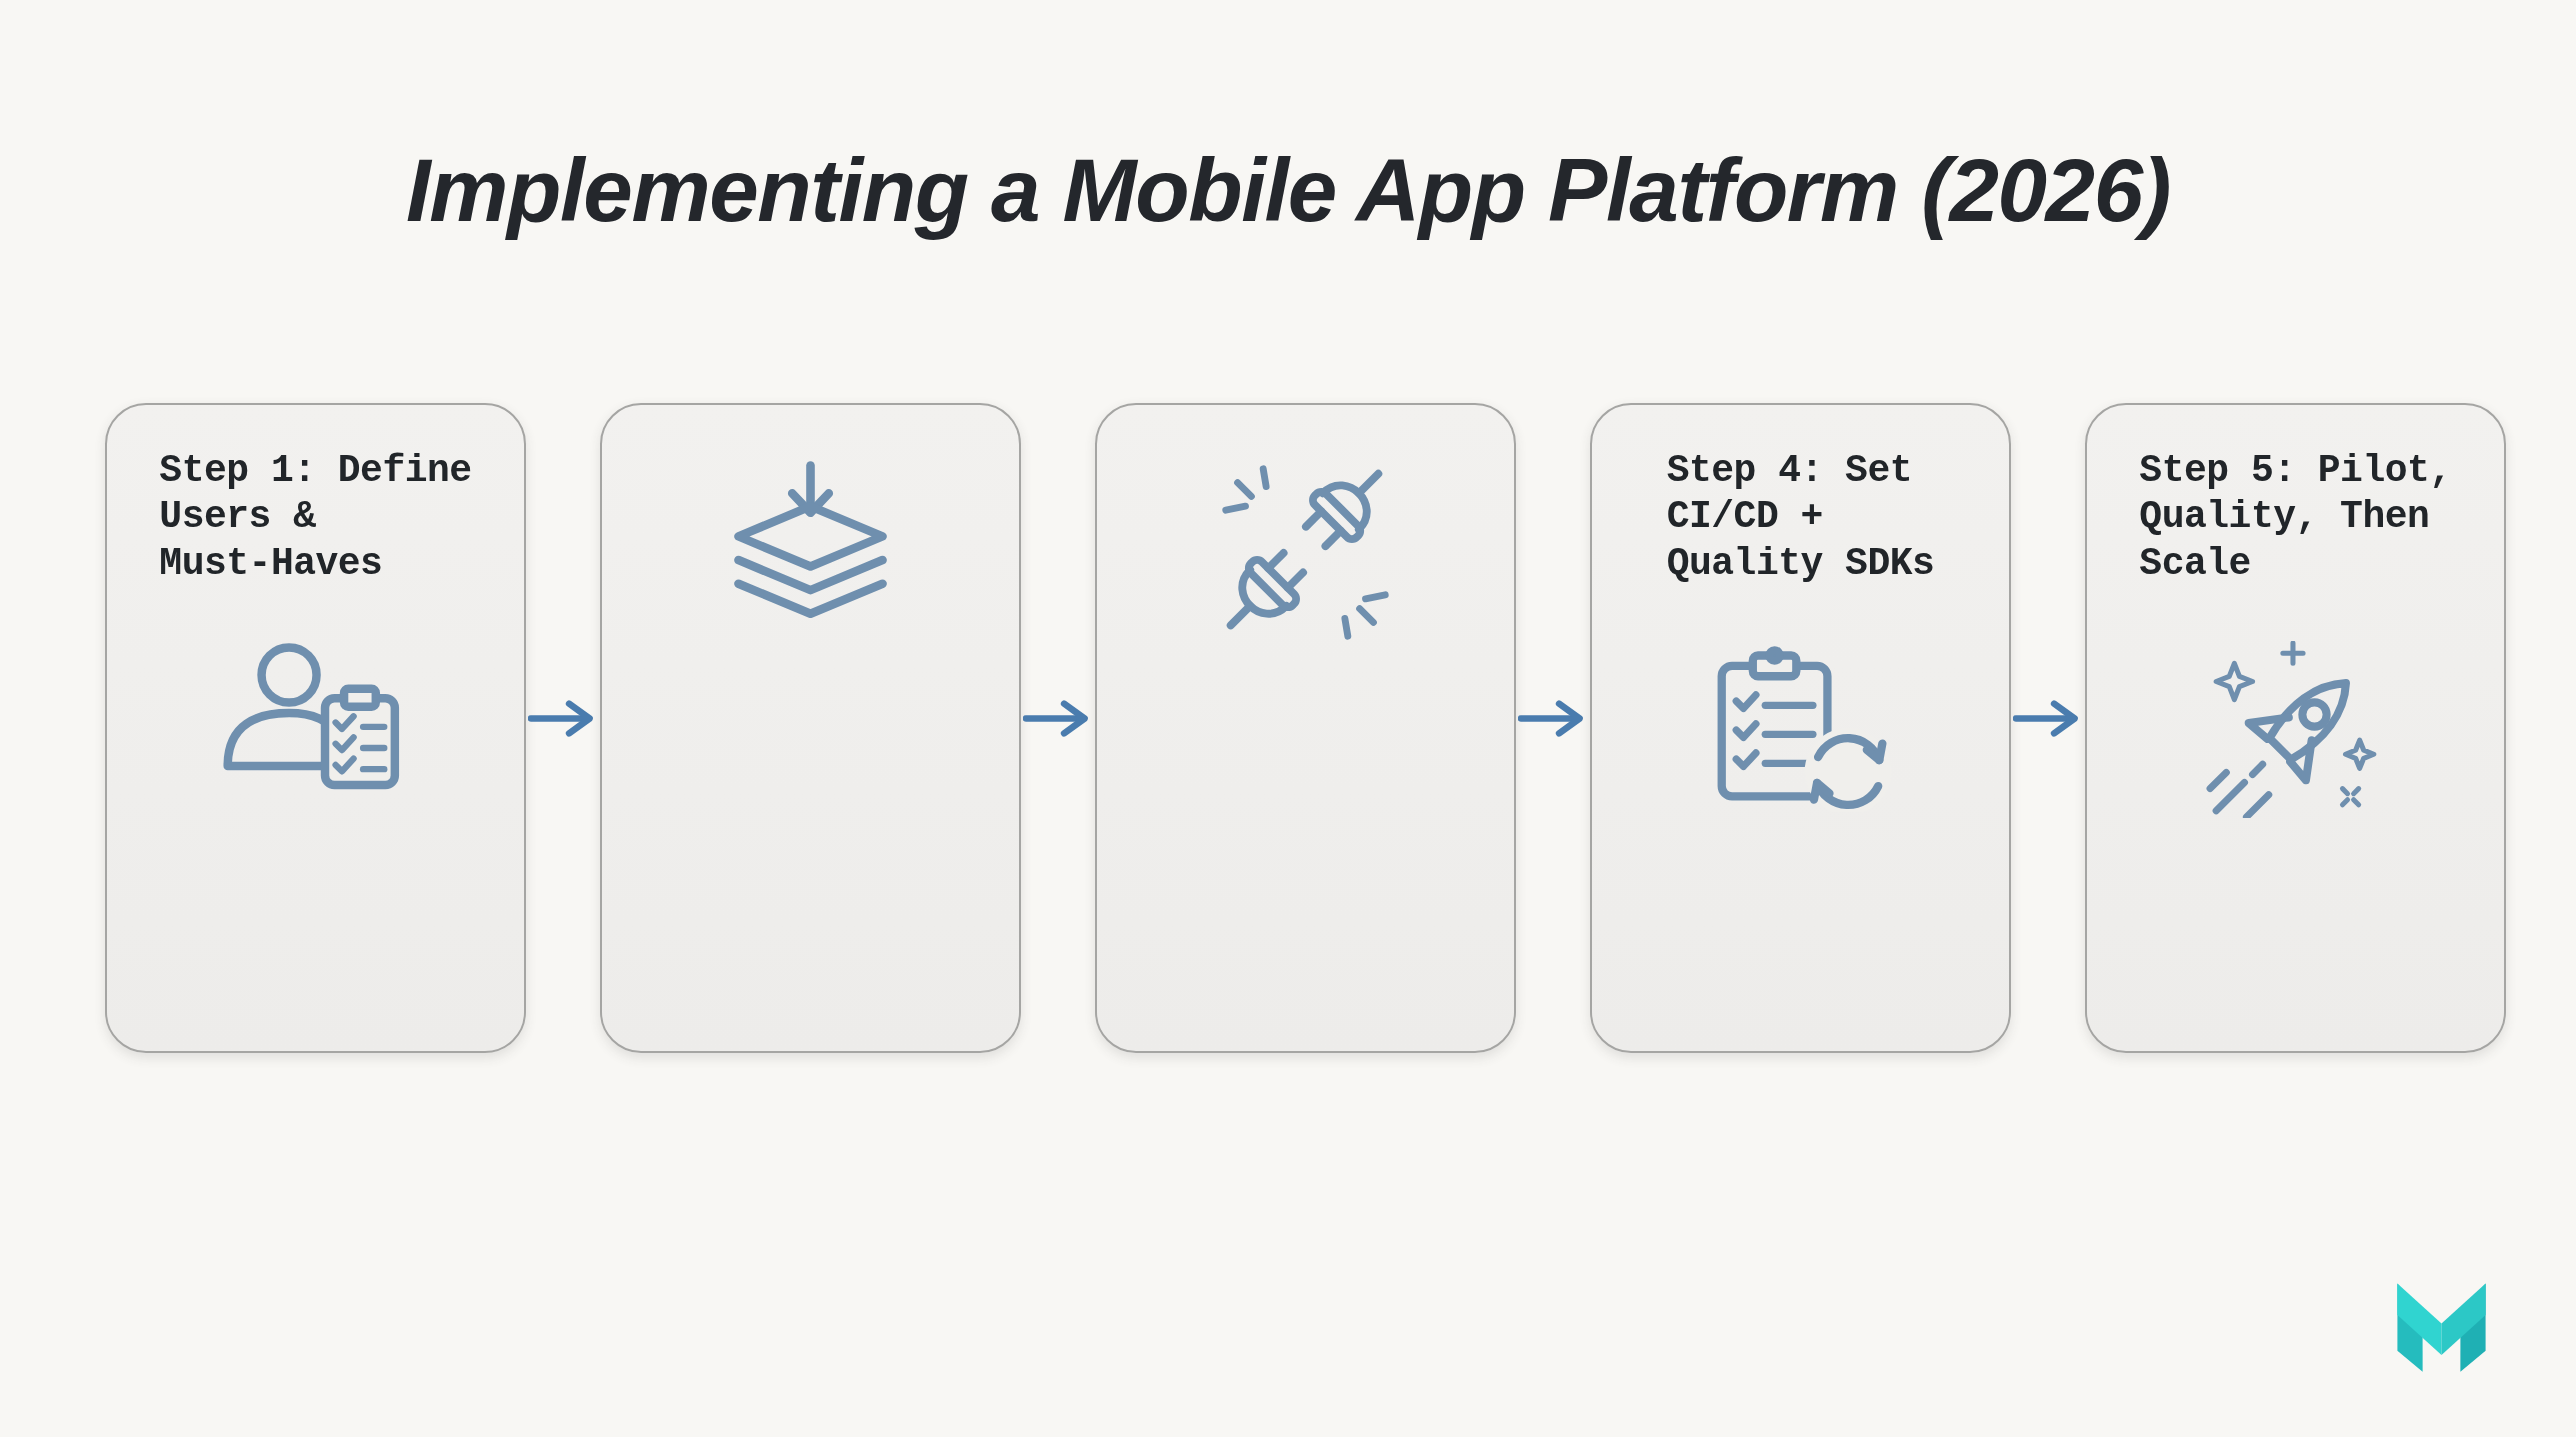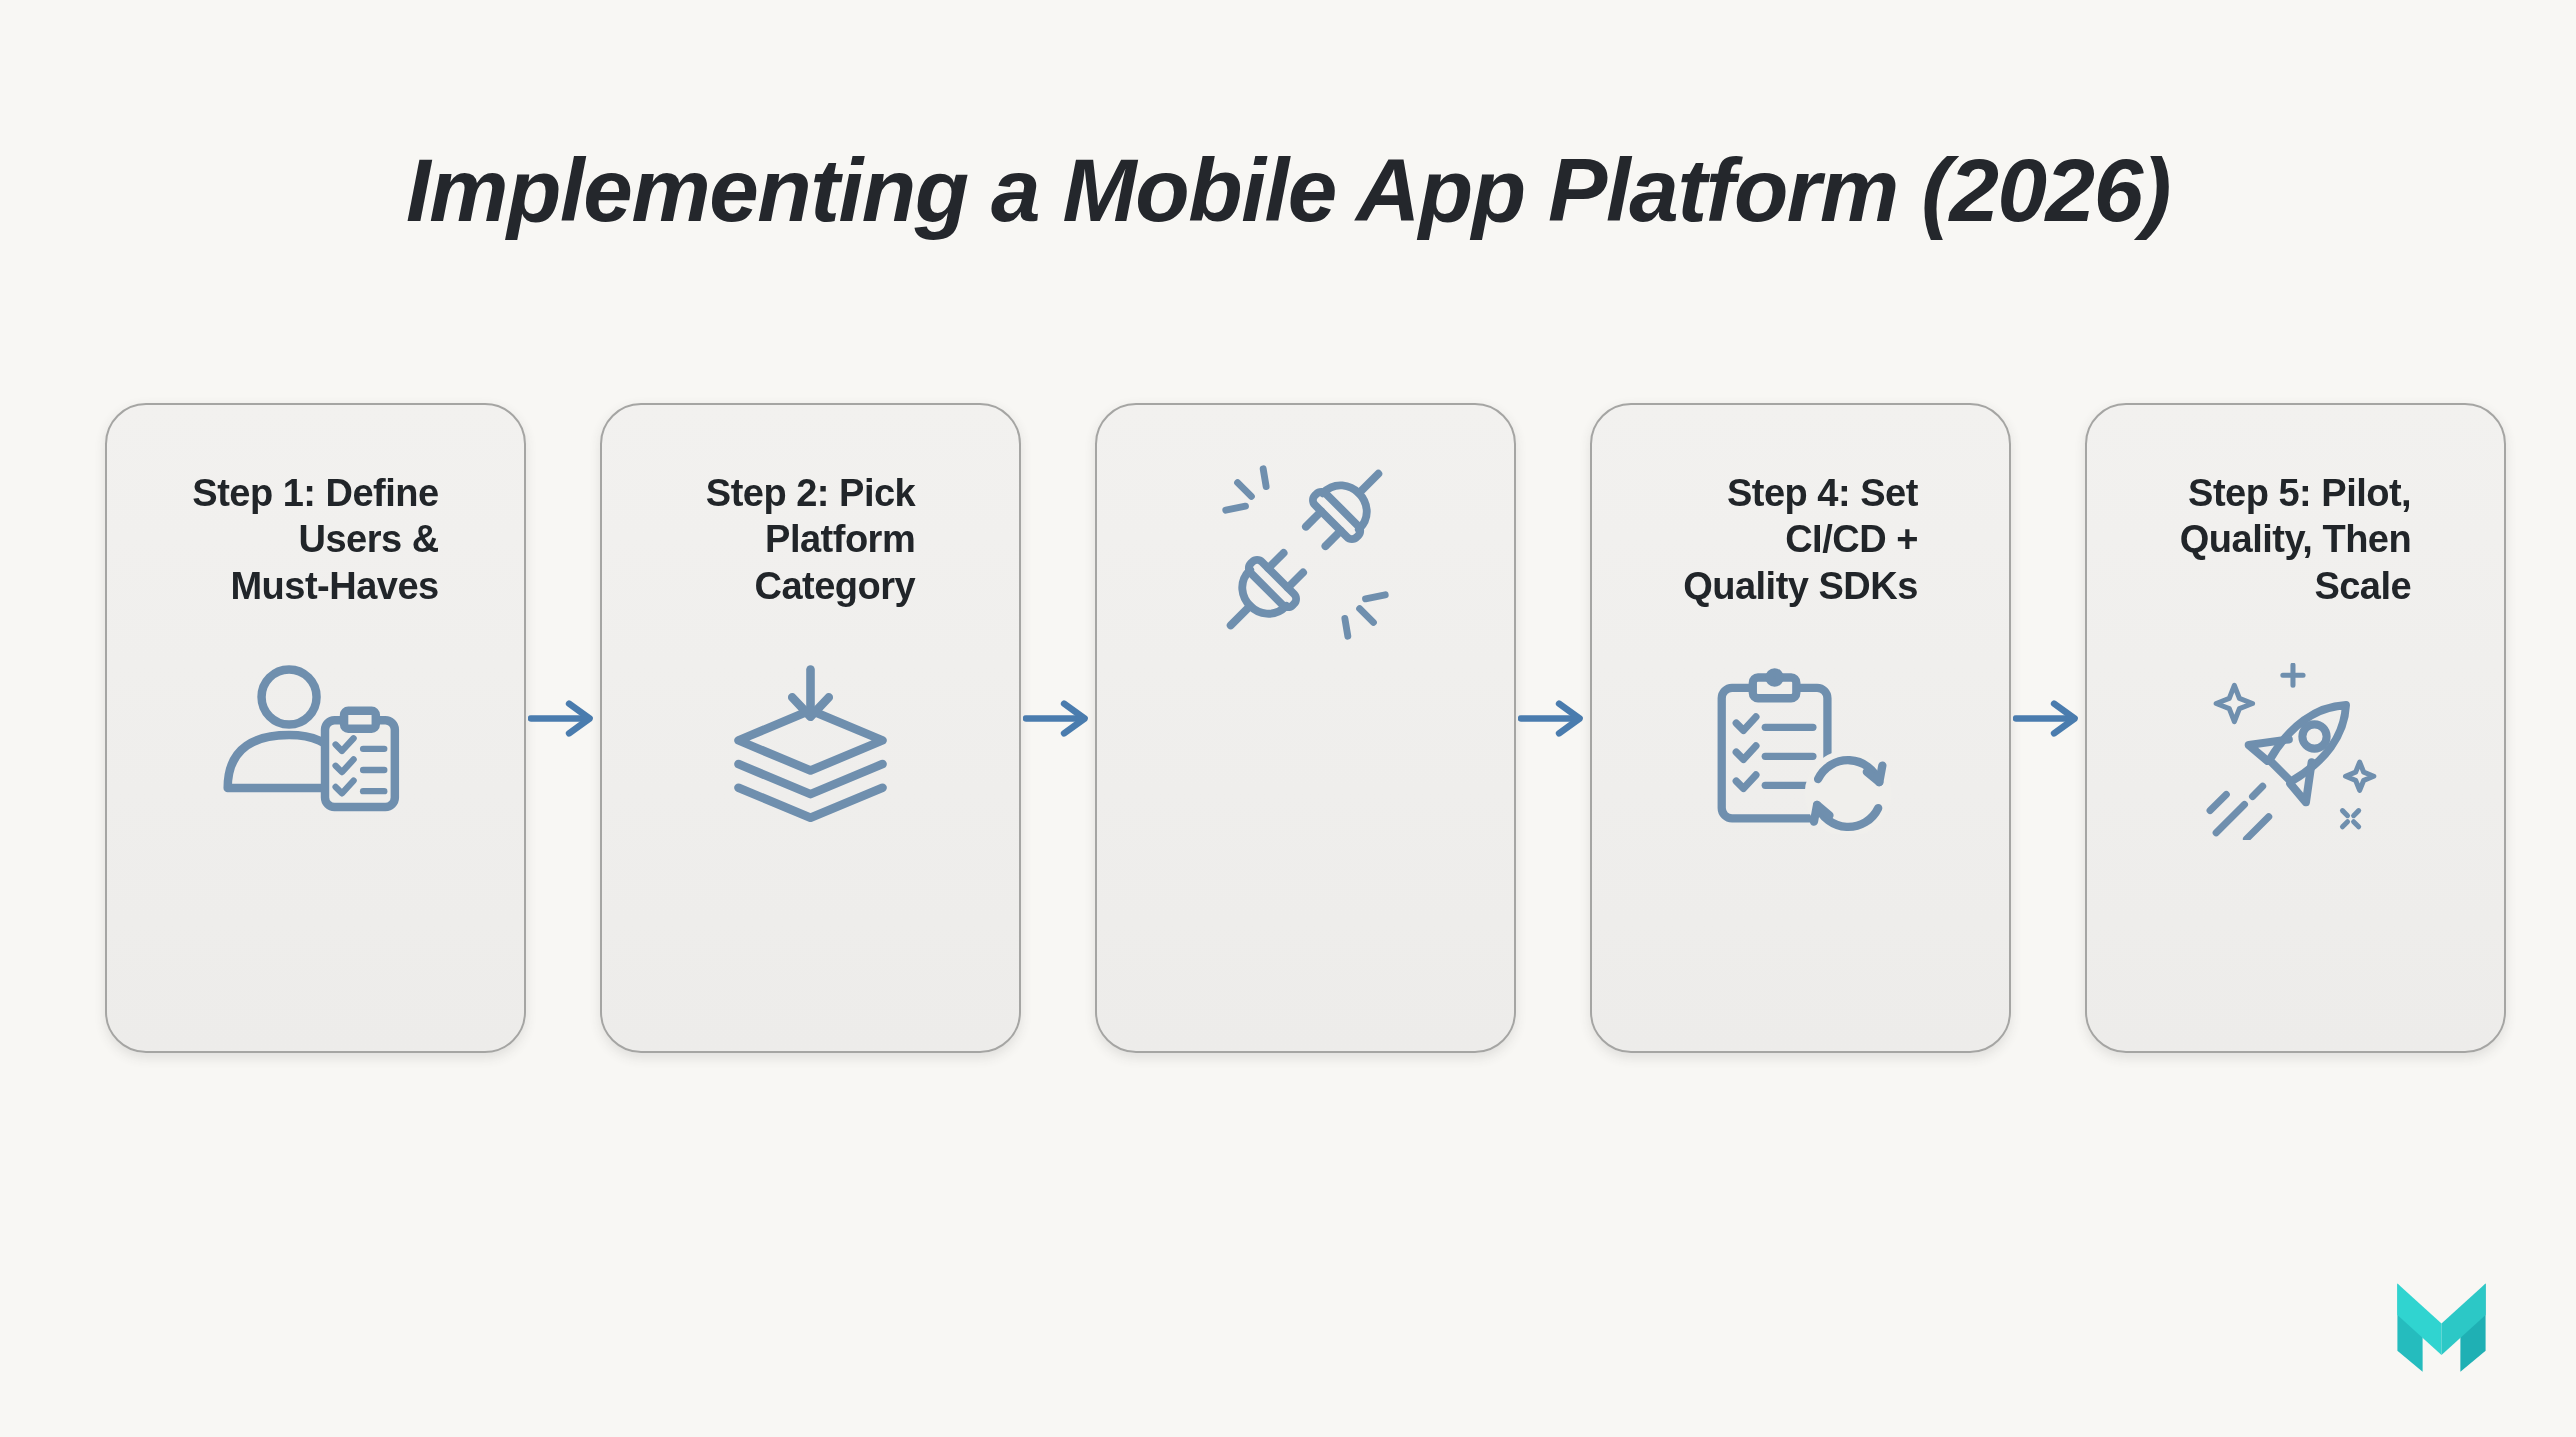--- a/index.html
+++ b/index.html
@@ -19,22 +19,22 @@
     display:flex;align-items:flex-start;
   }
   .card{
     width:421px;height:650px;box-sizing:border-box;
     background:linear-gradient(180deg,#f2f1ef 0%,#edecea 100%);
     border:2.8px solid #a5a5a3;border-radius:41px;
     box-shadow:0 4.7px 11.2px rgba(60,60,60,.12);
     display:flex;flex-direction:column;align-items:center;
   }
   .card h2{
-    margin:65px 13px 0;font-size:38px;line-height:1.22;font-weight:700;
-    letter-spacing:-0.5px;text-align:right;color:#212529;white-space:pre-line;
+    margin:43px 13px 0;font-size:38px;line-height:1.22;font-weight:700;
+    letter-spacing:-0.5px;text-align:left;color:#212529;white-space:pre-line;font-family:Liberation Mono, monospace;
   }
   .icon-wrap{
     margin-top:54px;height:201px;
     display:flex;align-items:flex-start;justify-content:center;
   }
   .icon-wrap svg{stroke:#6f8fae;fill:none;stroke-linecap:round;stroke-linejoin:round;}
   .arrow-cell{width:74px;display:flex;justify-content:center;}
   .arrow-cell svg{margin-top:295px;stroke:#4a7cae;fill:none;stroke-linecap:round;stroke-linejoin:round;}
   .logo{position:absolute;left:2389px;top:1279px;width:105px;height:110px;}
 </style>
@@ -70,23 +70,20 @@
     </div>
 
     <div class="arrow-cell">
       <svg width="71" height="41" viewBox="0 0 76 44" stroke-width="7">
         <line x1="3" y1="22" x2="58" y2="22"></line>
         <polyline points="44,6 66,22 44,38"></polyline>
       </svg>
     </div>
 
     <div class="card">
-      <h2>Step 2: Pick
-Platform
-Category</h2>
       <div class="icon-wrap">
         <svg width="183" height="172" viewBox="0 0 170 160" stroke-width="8">
           <line x1="85" y1="6" x2="85" y2="48"></line>
           <polyline points="68,32 85,50 102,32"></polyline>
           <polygon points="85,44 152,72 85,100 18,72"></polygon>
           <polyline points="18,94 85,122 152,94"></polyline>
           <polyline points="18,116 85,144 152,116"></polyline>
         </svg>
       </div>
     </div>

